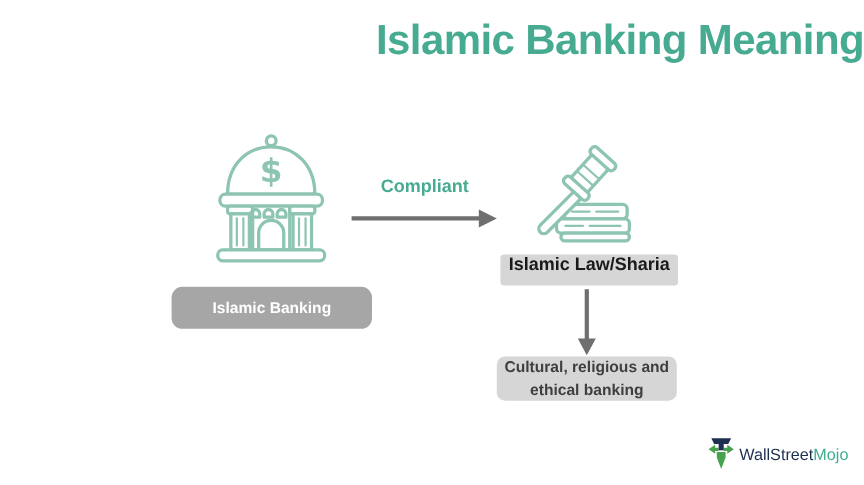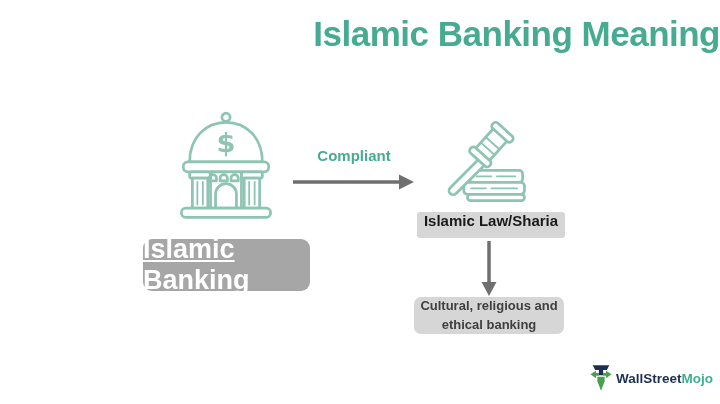--- a/index.html
+++ b/index.html
@@ -32,26 +32,26 @@
     font-family: "DejaVu Sans", sans-serif;
     font-size: 30px;
     font-weight: 600;
     text-anchor: middle;
   }
   .bank-icon { position: absolute; left: 176px; top: 110px; }
   .law-icon  { position: absolute; left: 438px; top: 117px; }
 
   .source-box {
     position: absolute; left: 143px; top: 239px;
-    width: 167px; height: 52px;
+    width: 167px; height: 35px;
     background: var(--source-box-bg, #a6a6a6);
     border-radius: 9px;
     display: flex; align-items: center; justify-content: center;
     color: var(--source-box-text, #ffffff);
-    font-size: 27px; font-weight: 700; text-decoration: underline;
+    font-size: 13px; font-weight: 700;
   }
   .compliant {
     position: absolute; left: 292px; top: 147px;
     width: 124px; text-align: center;
     color: var(--compliant-color, #47ab91);
     font-size: 15px; font-weight: 700;
   }
   .h-arrow { position: absolute; left: 292px; top: 172px; }
   .v-arrow { position: absolute; left: 477px; top: 240px; }
   .arrow-line { stroke: var(--arrow-color, #6f6f6f); stroke-width: 3.5; }
@@ -74,21 +74,21 @@
     display: flex; align-items: center; justify-content: center;
     text-align: center;
     padding: 0 6px; box-sizing: border-box;
     color: var(--result-text, #3f3f3f);
     font-size: 13px; font-weight: 600; line-height: 1.45;
   }
   .logo {
     position: absolute; left: 590px; top: 363px;
     display: flex; align-items: center; gap: 4px;
   }
-  .brand { font-size: 13.5px; font-weight: 700; white-space: nowrap; }
+  .brand { font-size: 13.5px; font-weight: 400; white-space: nowrap; }
   .brand .w { color: var(--logo-navy, #1e2f52); }
   .brand .m { color: var(--mojo-color, #3fae8f); }
   .bull-dark  { fill: var(--logo-navy, #1e2f52); }
   .bull-green { fill: var(--logo-green, #47a24f); }
 </style>
 </head>
 <body>
 
 <div class="canvas">
 

